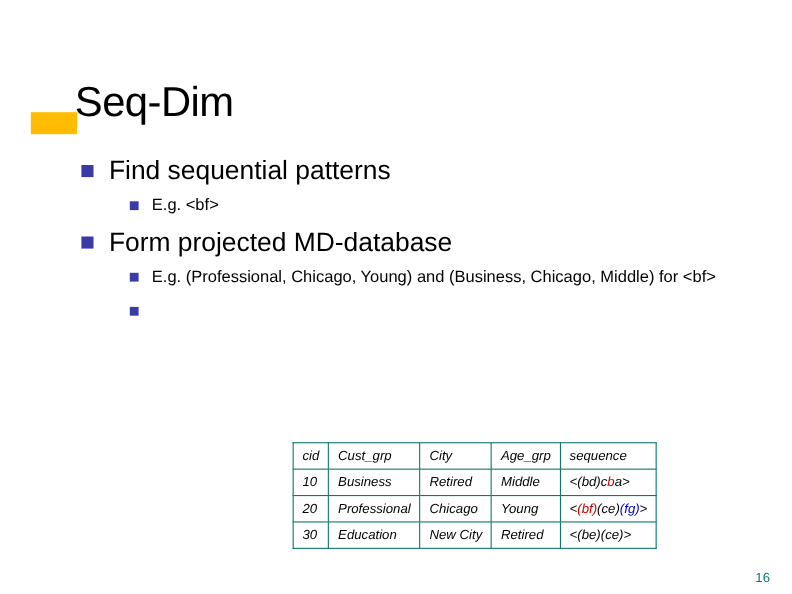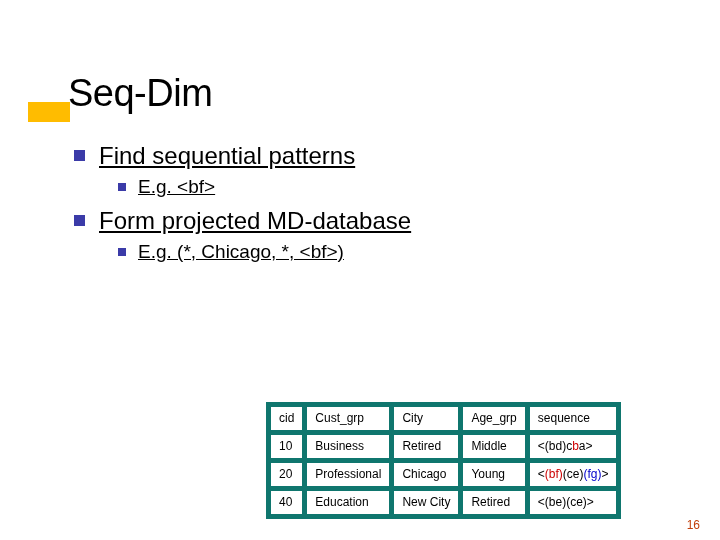--- a/index.html
+++ b/index.html
@@ -38,21 +38,20 @@
     font-weight: 400;
     font-family: Verdana, Arial, sans-serif;
     z-index: 1;
     letter-spacing: -0.5px;
   }
   .body {
     position: absolute;
     left: 74px;
     top: 140px;
     width: 610px;
-    text-decoration: underline;
   }
   .lvl1 {
     margin: 0 0 2px 0;
   }
   .lvl1-row {
     display: flex;
     align-items: flex-start;
   }
   .sq1 {
     flex: 0 0 auto;
@@ -76,47 +75,48 @@
   }
   .sq2 {
     flex: 0 0 auto;
     width: 8px;
     height: 8px;
     background: #3b3ba8;
     margin-top: 9px;
     margin-right: 12px;
   }
   .lvl2-txt {
-    font-size: 19px;
+    font-size: 15px;
     line-height: 25px;
     font-family: Verdana, Arial, sans-serif;
   }
   table.data {
     position: absolute;
     left: 266px;
     top: 402px;
     border-collapse: collapse;
     font-size: 12px;
     font-family: Arial, Verdana, sans-serif;
   }
   table.data td {
-    border: 5px solid #0f766e;
+    border: 1px solid #0f766e;
     padding: 4px 8px 5px 8px;
     text-align: left;
     vertical-align: middle;
     white-space: nowrap;
+    font-style: italic;
   }
   .seq-a { color: #cc0000; }
   .seq-b { color: #0000cc; }
   .pagenum {
     position: absolute;
     right: 10px;
     bottom: 8px;
     font-size: 12px;
-    color: #c2410c;
+    color: #0f766e;
   }
 </style>
 </head>
 <body>
 <div class="slide">
 
   <div class="title-accent"></div>
   <div class="title-area">
     <div class="title-txt">Seq-Dim</div>
   </div>
@@ -135,25 +135,30 @@
         <div class="lvl2-txt">E.g. &lt;bf&gt;</div>
       </div>
     </div>
 
     <div class="lvl1">
       <div class="lvl1-row">
         <div class="sq1"></div>
         <div class="lvl1-txt">Form projected MD-database</div>
       </div>
     </div>
+    <div class="lvl2">
+      <div class="lvl2-row">
+        <div class="sq2"></div>
+        <div class="lvl2-txt">E.g. (Professional, Chicago, Young) and (Business, Chicago, Middle) for &lt;bf&gt;</div>
+      </div>
+    </div>
 
     <div class="lvl2">
       <div class="lvl2-row">
         <div class="sq2"></div>
-        <div class="lvl2-txt">E.g. (*, Chicago, *, &lt;bf&gt;)</div>
       </div>
     </div>
 
   </div>
 
   <table class="data">
     <tbody>
         <tr>
       <td>cid</td>
       <td>Cust_grp</td>
@@ -169,21 +174,21 @@
       <td><span>&lt;(bd)c</span><span class="seq-a">b</span><span>a</span><span class="seq-b"></span><span>&gt;</span></td>
     </tr>
     <tr>
       <td>20</td>
       <td>Professional</td>
       <td>Chicago</td>
       <td>Young</td>
       <td><span>&lt;</span><span class="seq-a">(bf)</span><span>(ce)</span><span class="seq-b">(fg)</span><span>&gt;</span></td>
     </tr>
     <tr>
-      <td>40</td>
+      <td>30</td>
       <td>Education</td>
       <td>New City</td>
       <td>Retired</td>
       <td><span>&lt;(be)(ce)&gt;</span><span class="seq-a"></span><span></span><span class="seq-b"></span><span></span></td>
     </tr>
   </tbody>
     </table>
 
   <div class="pagenum">16</div>
 

